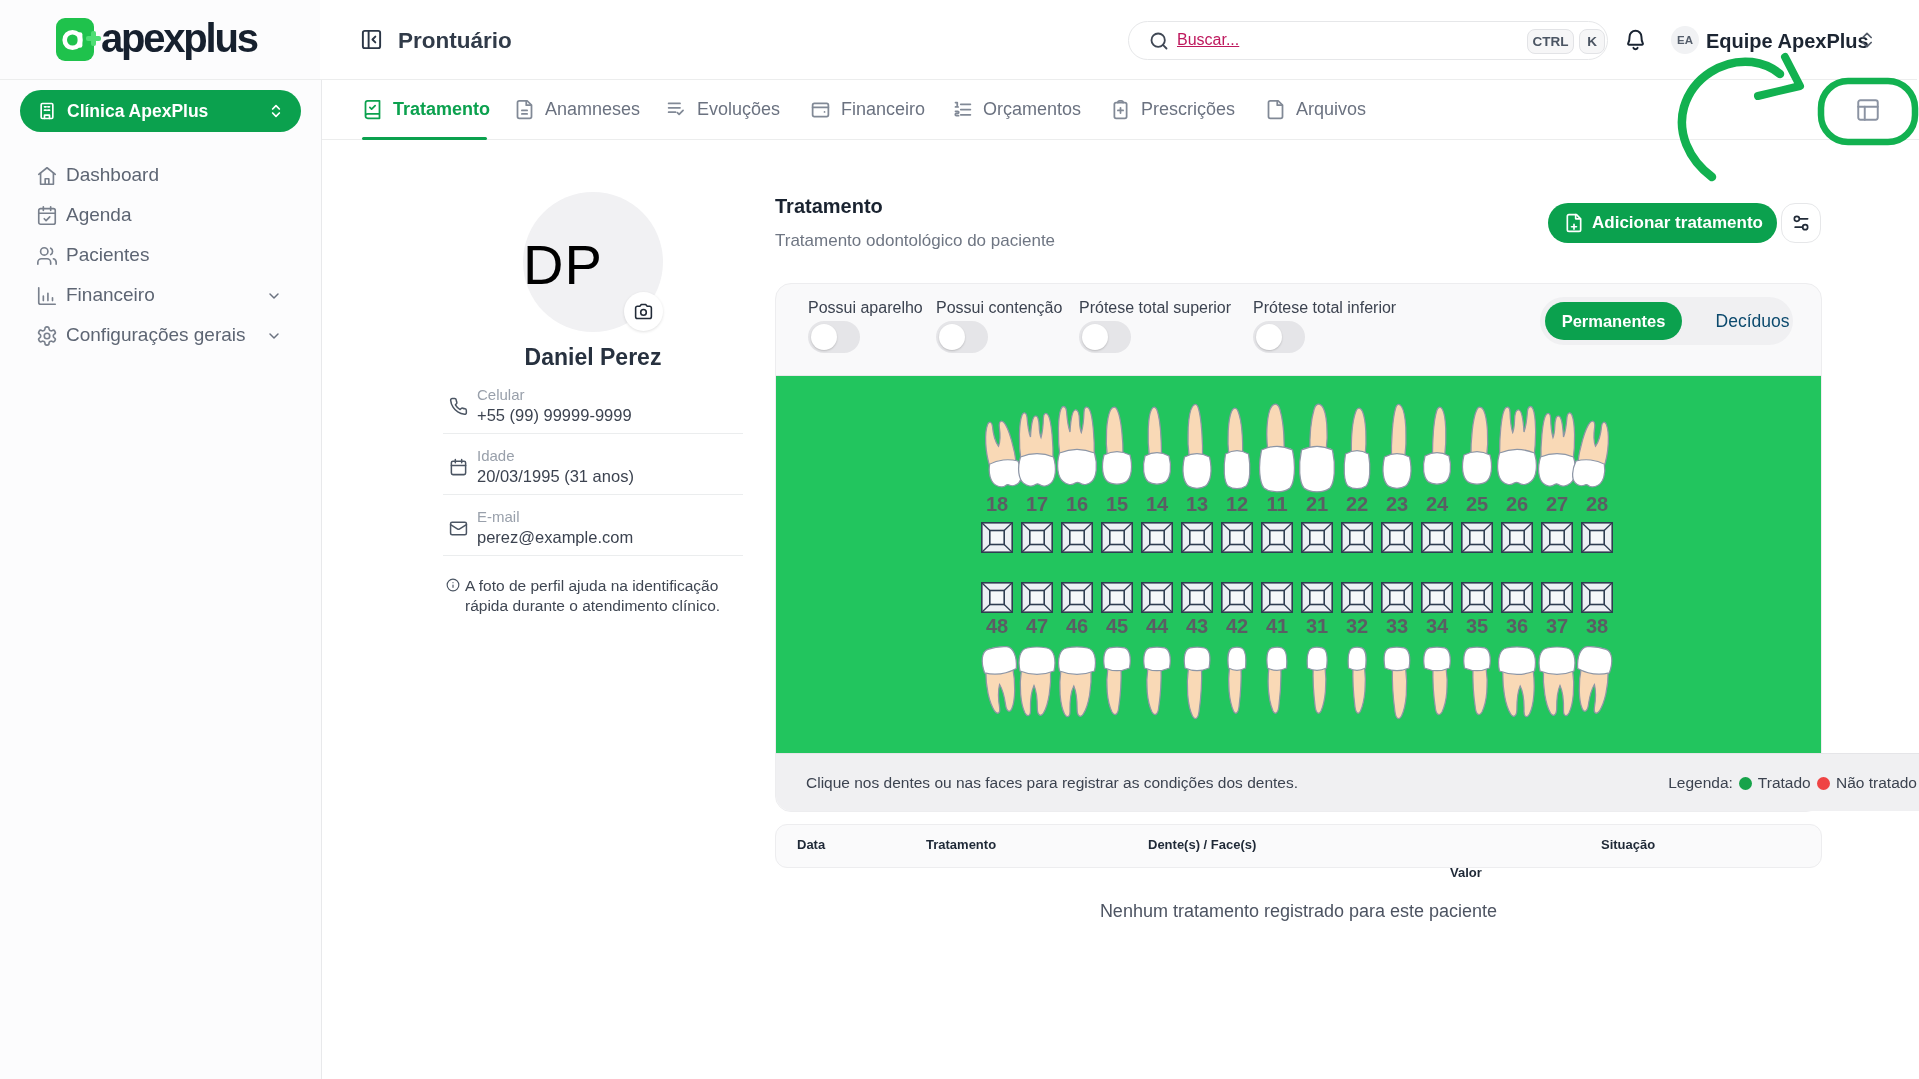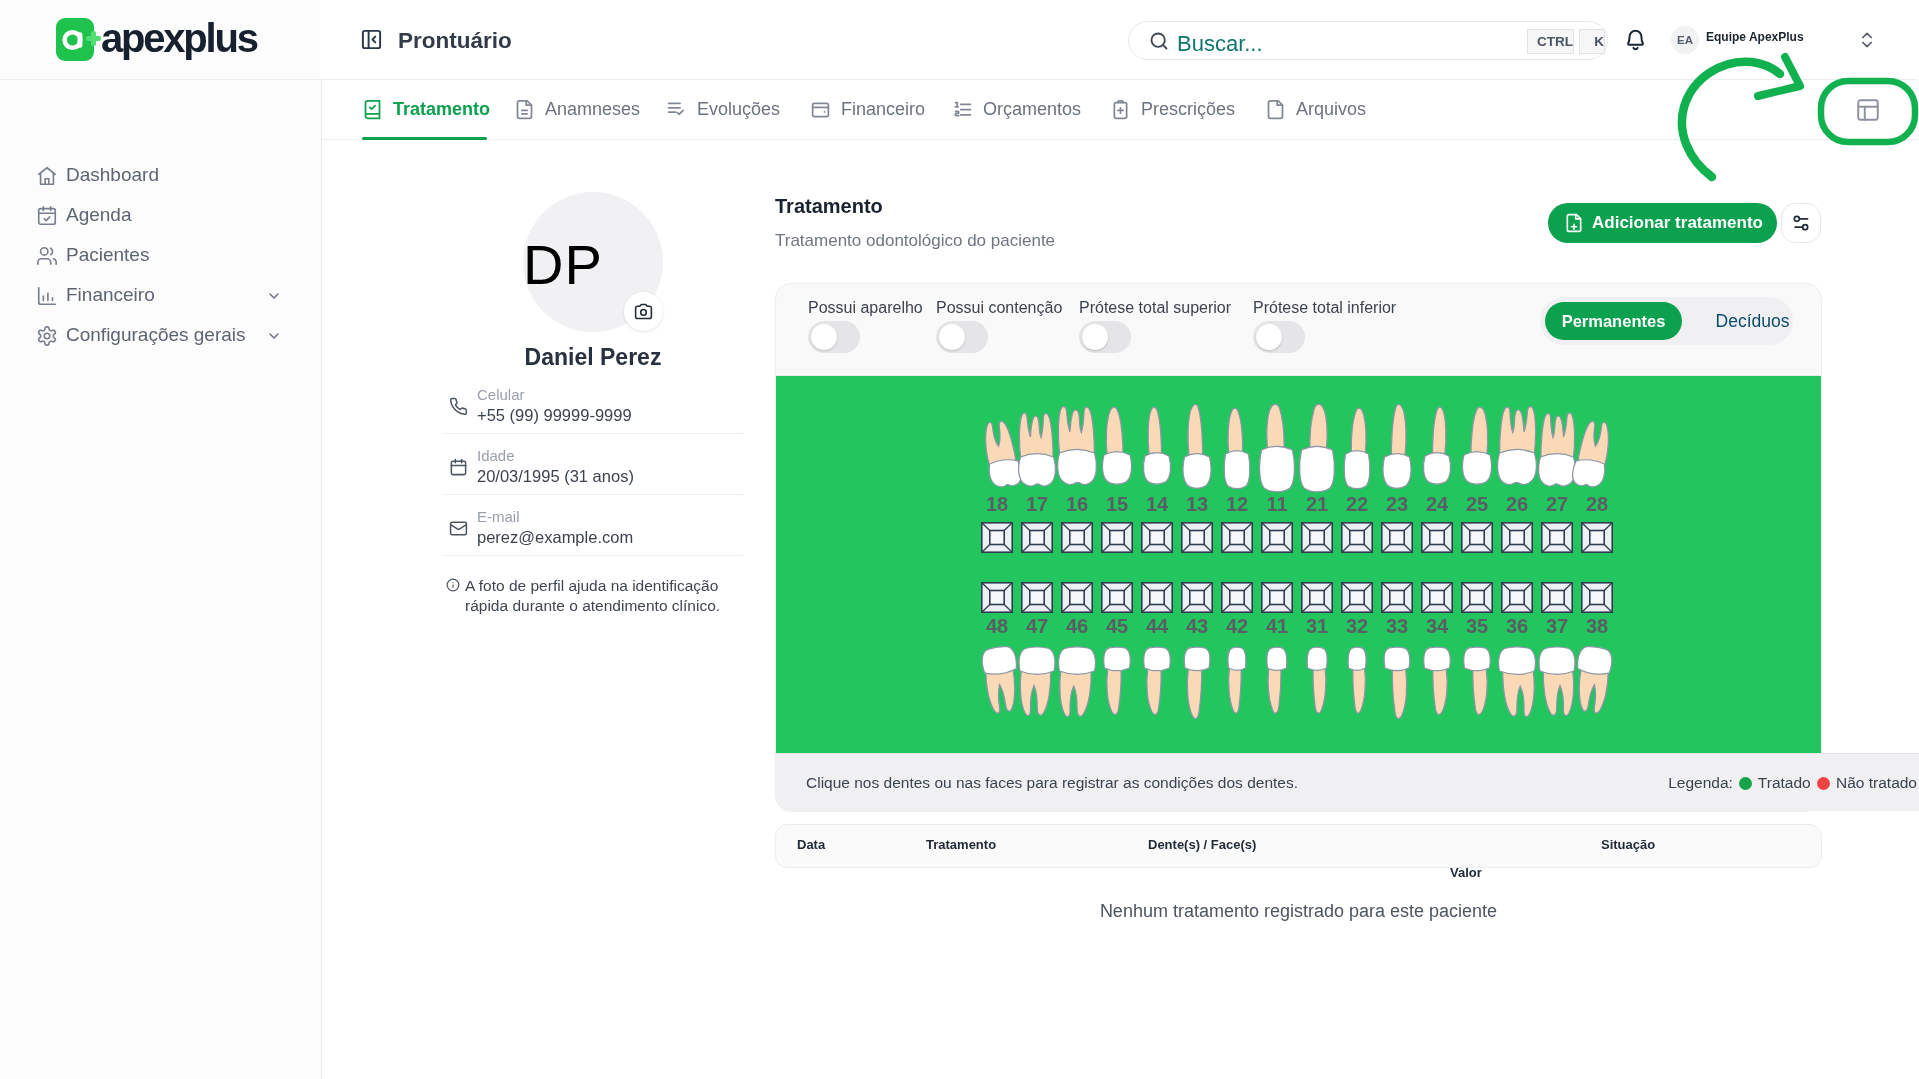--- a/index.html
+++ b/index.html
@@ -13,24 +13,24 @@
 #orgbtn{position:absolute;left:20px;top:90px;width:281px;height:42px;border-radius:21px;background:#0ba14e;color:#fff;}
 #orgbtn span{position:absolute;left:47px;top:11px;font-size:17.5px;font-weight:700;}
 .nav{position:absolute;left:0;width:322px;height:40px;color:#5d6573;font-size:19px;}
 .nav .txt{position:absolute;left:66px;top:8px;}
 .navic{position:absolute;left:36px;top:9px;width:22px;height:22px;}
 .chev{position:absolute;left:266px;top:12px;width:16px;height:16px;}
 
 #header{position:absolute;left:320px;top:0;width:1597px;height:80px;background:#fff;border-bottom:1px solid #eceded;}
 #ptitle{position:absolute;left:78px;top:28px;font-size:22.5px;font-weight:700;color:#313b49;}
 #search{position:absolute;left:808px;top:21px;width:480px;height:39px;border:1px solid #e6e7e9;border-radius:20px;background:#fff;}
-#search .ph{position:absolute;left:48px;top:9px;font-size:22px;color:#0f766e;}
-.kbd{position:absolute;top:7px;height:25px;border:1px solid #e2e3e6;background:#f6f6f7;border-radius:0;color:#4b5563;font-size:13.5px;font-weight:600;text-align:right;line-height:23px;}
+#search .ph{position:absolute;left:48px;top:9px;font-size:16px;color:#be185d;text-decoration:underline;}
+.kbd{position:absolute;top:7px;height:25px;border:1px solid #e2e3e6;background:#f6f6f7;border-radius:8px;color:#4b5563;font-size:13.5px;font-weight:600;text-align:center;line-height:23px;}
 #eavatar{position:absolute;left:1351px;top:26px;width:28px;height:28px;border-radius:50%;background:#f1f2f4;color:#555e6b;font-size:11.5px;font-weight:700;text-align:center;line-height:28px;}
-#ename{position:absolute;left:1386px;top:30px;font-size:12px;font-weight:600;color:#1c2532;}
+#ename{position:absolute;left:1386px;top:30px;font-size:20px;font-weight:600;color:#1c2532;}
 
 #tabbar{position:absolute;left:322px;top:80px;width:1597px;height:60px;background:#fff;border-bottom:1px solid #eceded;}
 .tab{position:absolute;top:0;height:60px;}
 .tab .ic{position:absolute;left:0;top:19px;width:21px;height:21px;}
 .tab .tx{position:absolute;left:31px;top:19px;font-size:18px;color:#6b7280;white-space:nowrap;}
 .tab.active .tx{color:#0ba14e;font-weight:700;}
 #underline{position:absolute;left:40px;bottom:-1px;width:125px;height:3px;background:#0ba14e;border-radius:2px;}
 
 #avatar{position:absolute;left:523px;top:192px;width:140px;height:140px;border-radius:50%;background:#f1f1f3;}
 #avatar .in{position:absolute;width:100%;top:40px;text-align:left;font-size:56px;color:#000000;letter-spacing:1px;}
@@ -74,20 +74,36 @@
         <svg style="position:absolute;left:5px;top:9px;" width="28" height="26" viewBox="0 0 28 26">
           <circle cx="11.5" cy="13" r="7.8" fill="none" stroke="#fff" stroke-width="4.6"></circle>
           <rect x="16.6" y="5.2" width="4.8" height="15.6" rx="2.4" fill="#fff"></rect>
         </svg>
         <div style="position:absolute;right:-7px;top:13px;width:15px;height:15px;">
           <div style="position:absolute;left:5px;top:0;width:5px;height:15px;background:#4fdd74;border-radius:2px;"></div>
           <div style="position:absolute;left:0;top:5px;width:15px;height:5px;background:#4fdd74;border-radius:2px;"></div>
         </div>
       </div>
       <div id="logotext">apexplus</div>
+    </div>
+    <div id="orgbtn">
+      <div style="position:absolute;left:17px;top:11px;">
+        <svg class="" style="" width="20" height="20" viewBox="0 0 24 24" fill="none" stroke="#fff" stroke-width="2" stroke-linecap="round" stroke-linejoin="round">
+          <rect x="5" y="3" width="14" height="18" rx="1.5"></rect>
+          <path d="M9 21v-4h6v4"></path>
+          <path d="M9 7h2M13 7h2M9 11h2M13 11h2"></path>
+        </svg>
+      </div>
+      <span>Clínica ApexPlus</span>
+      <div style="position:absolute;left:248px;top:13px;">
+        <svg class="" style="" width="16" height="16" viewBox="0 0 24 24" fill="none" stroke="#fff" stroke-width="2.6" stroke-linecap="round" stroke-linejoin="round">
+          <path d="m7 15 5 5 5-5"></path>
+          <path d="m7 9 5-5 5 5"></path>
+        </svg>
+      </div>
     </div>
     <div class="nav" style="top:156px;">
       <div class="navic">
         <svg class="" style="" width="22" height="22" viewBox="0 0 24 24" fill="none" stroke="#79808d" stroke-width="1.8" stroke-linecap="round" stroke-linejoin="round">
           <path d="M3 10.2 12 3l9 7.2"></path>
           <path d="M5 8.6V21h14V8.6"></path>
           <path d="M10 21v-6h4v6"></path>
         </svg>
       </div>
       <span class="txt">Dashboard</span>

